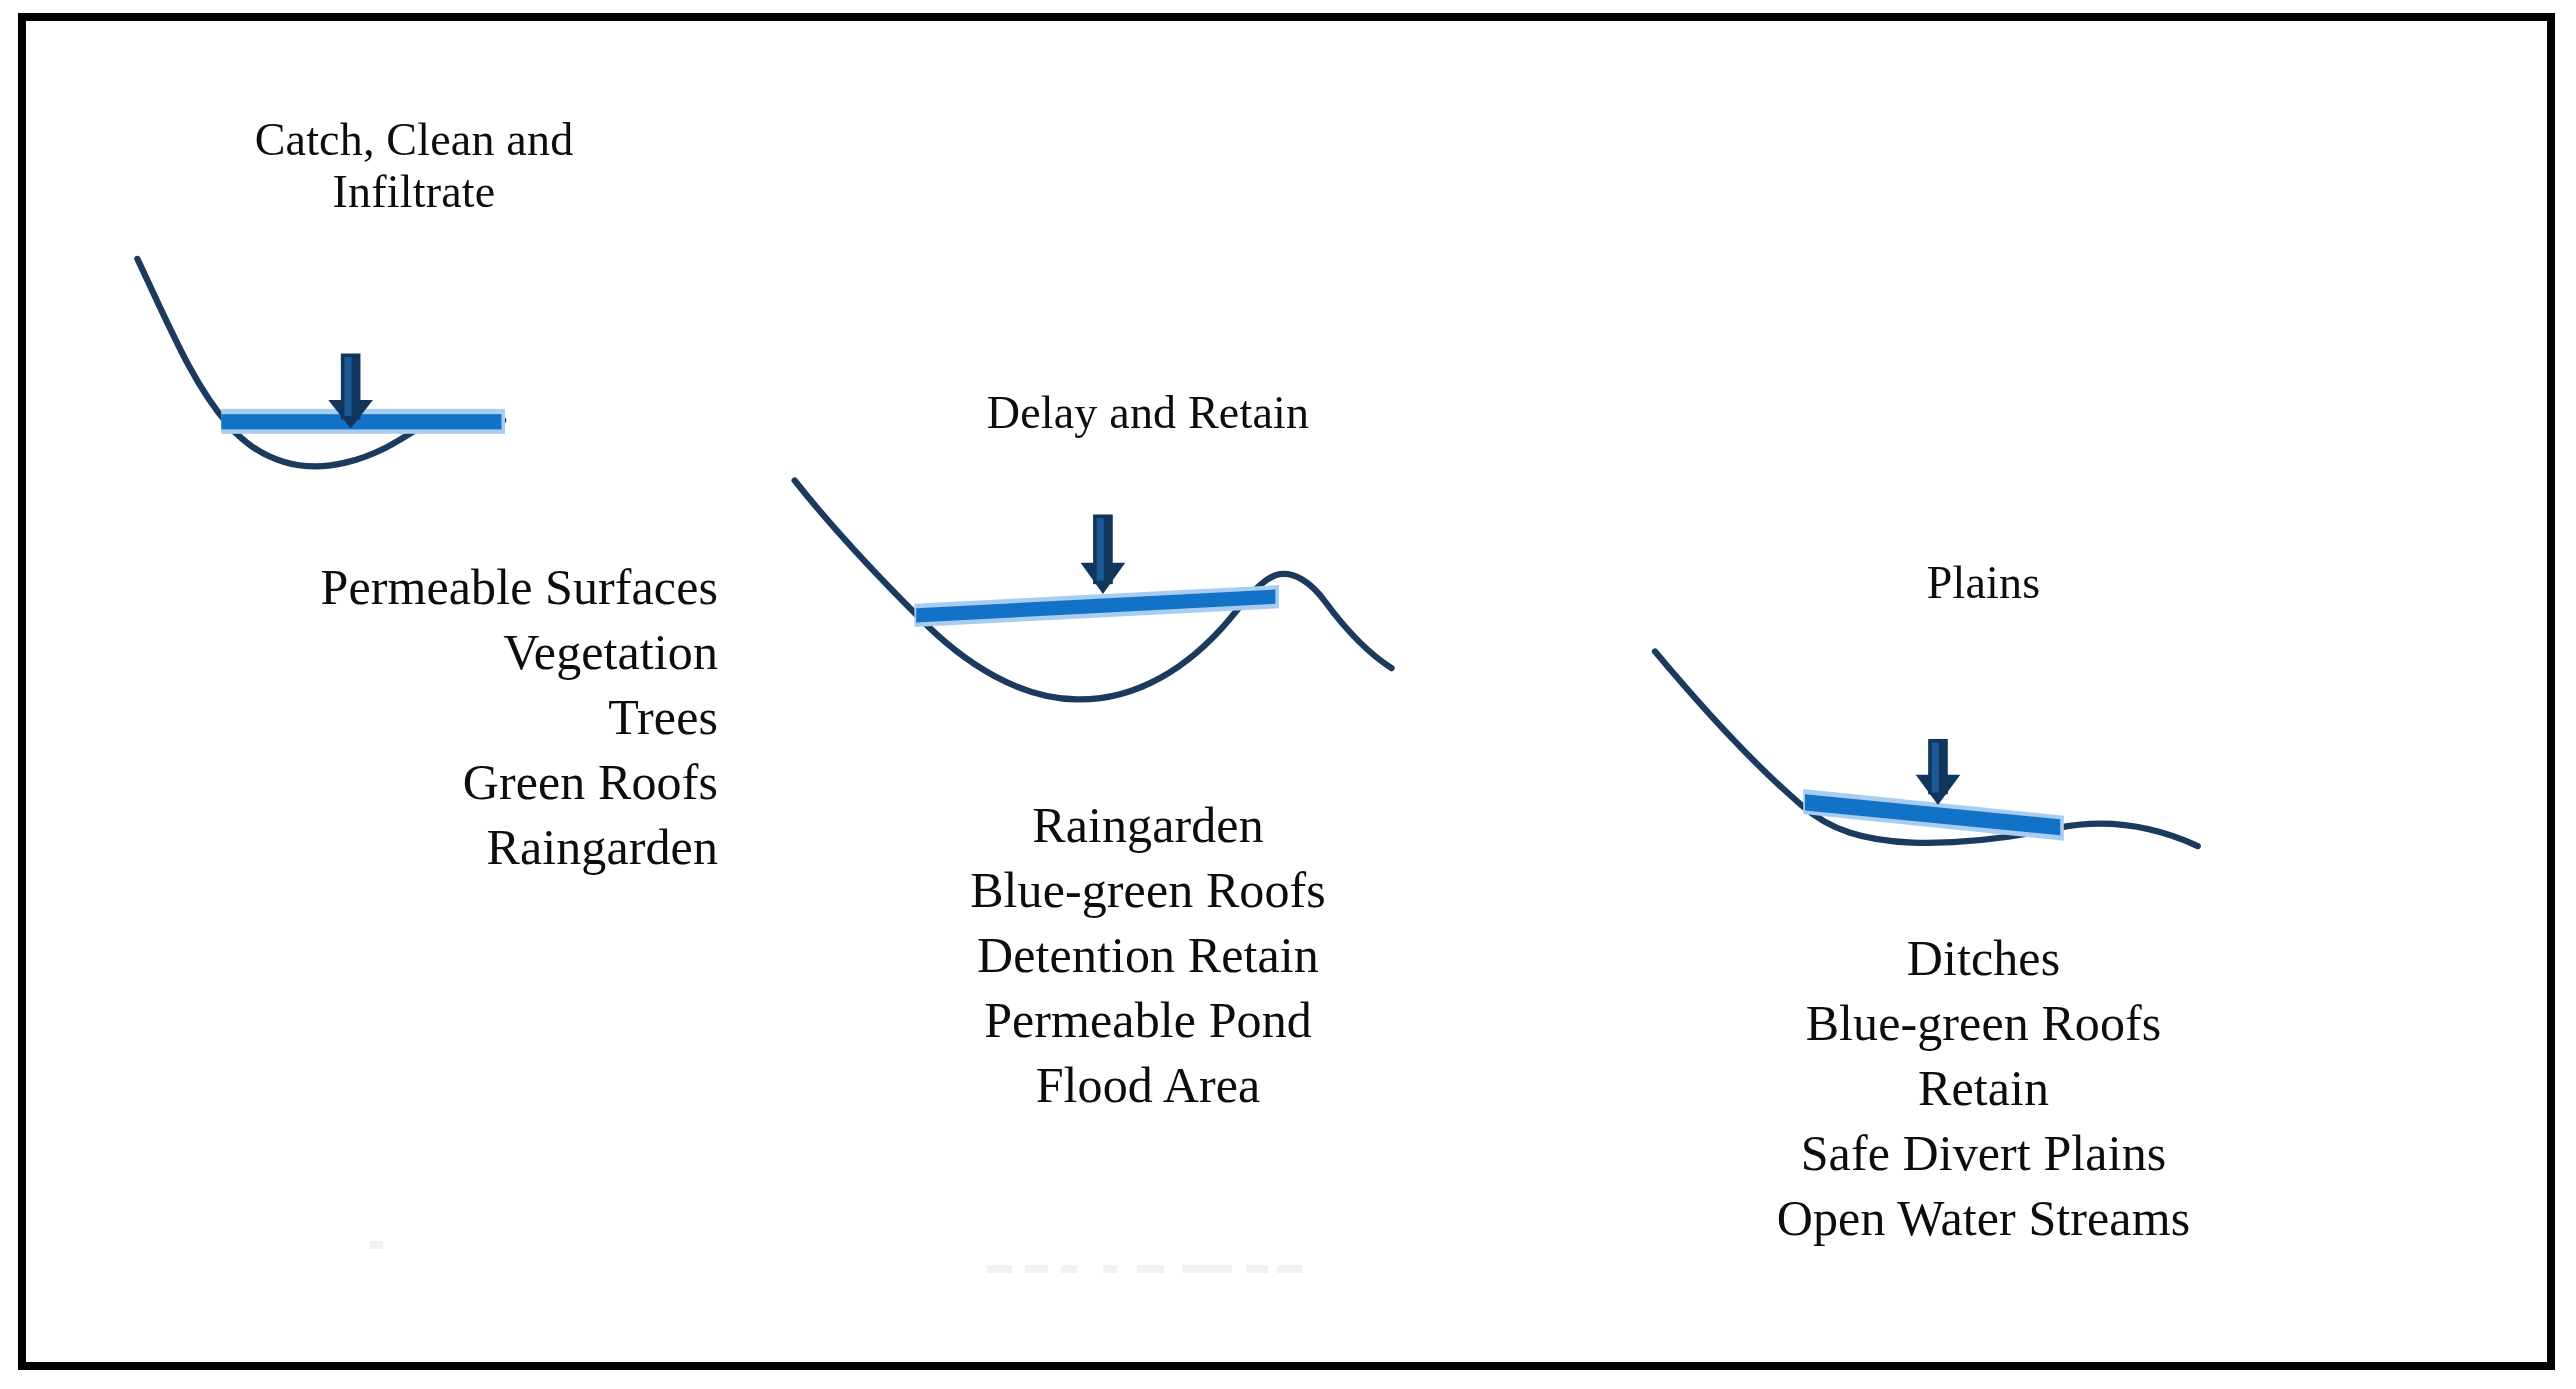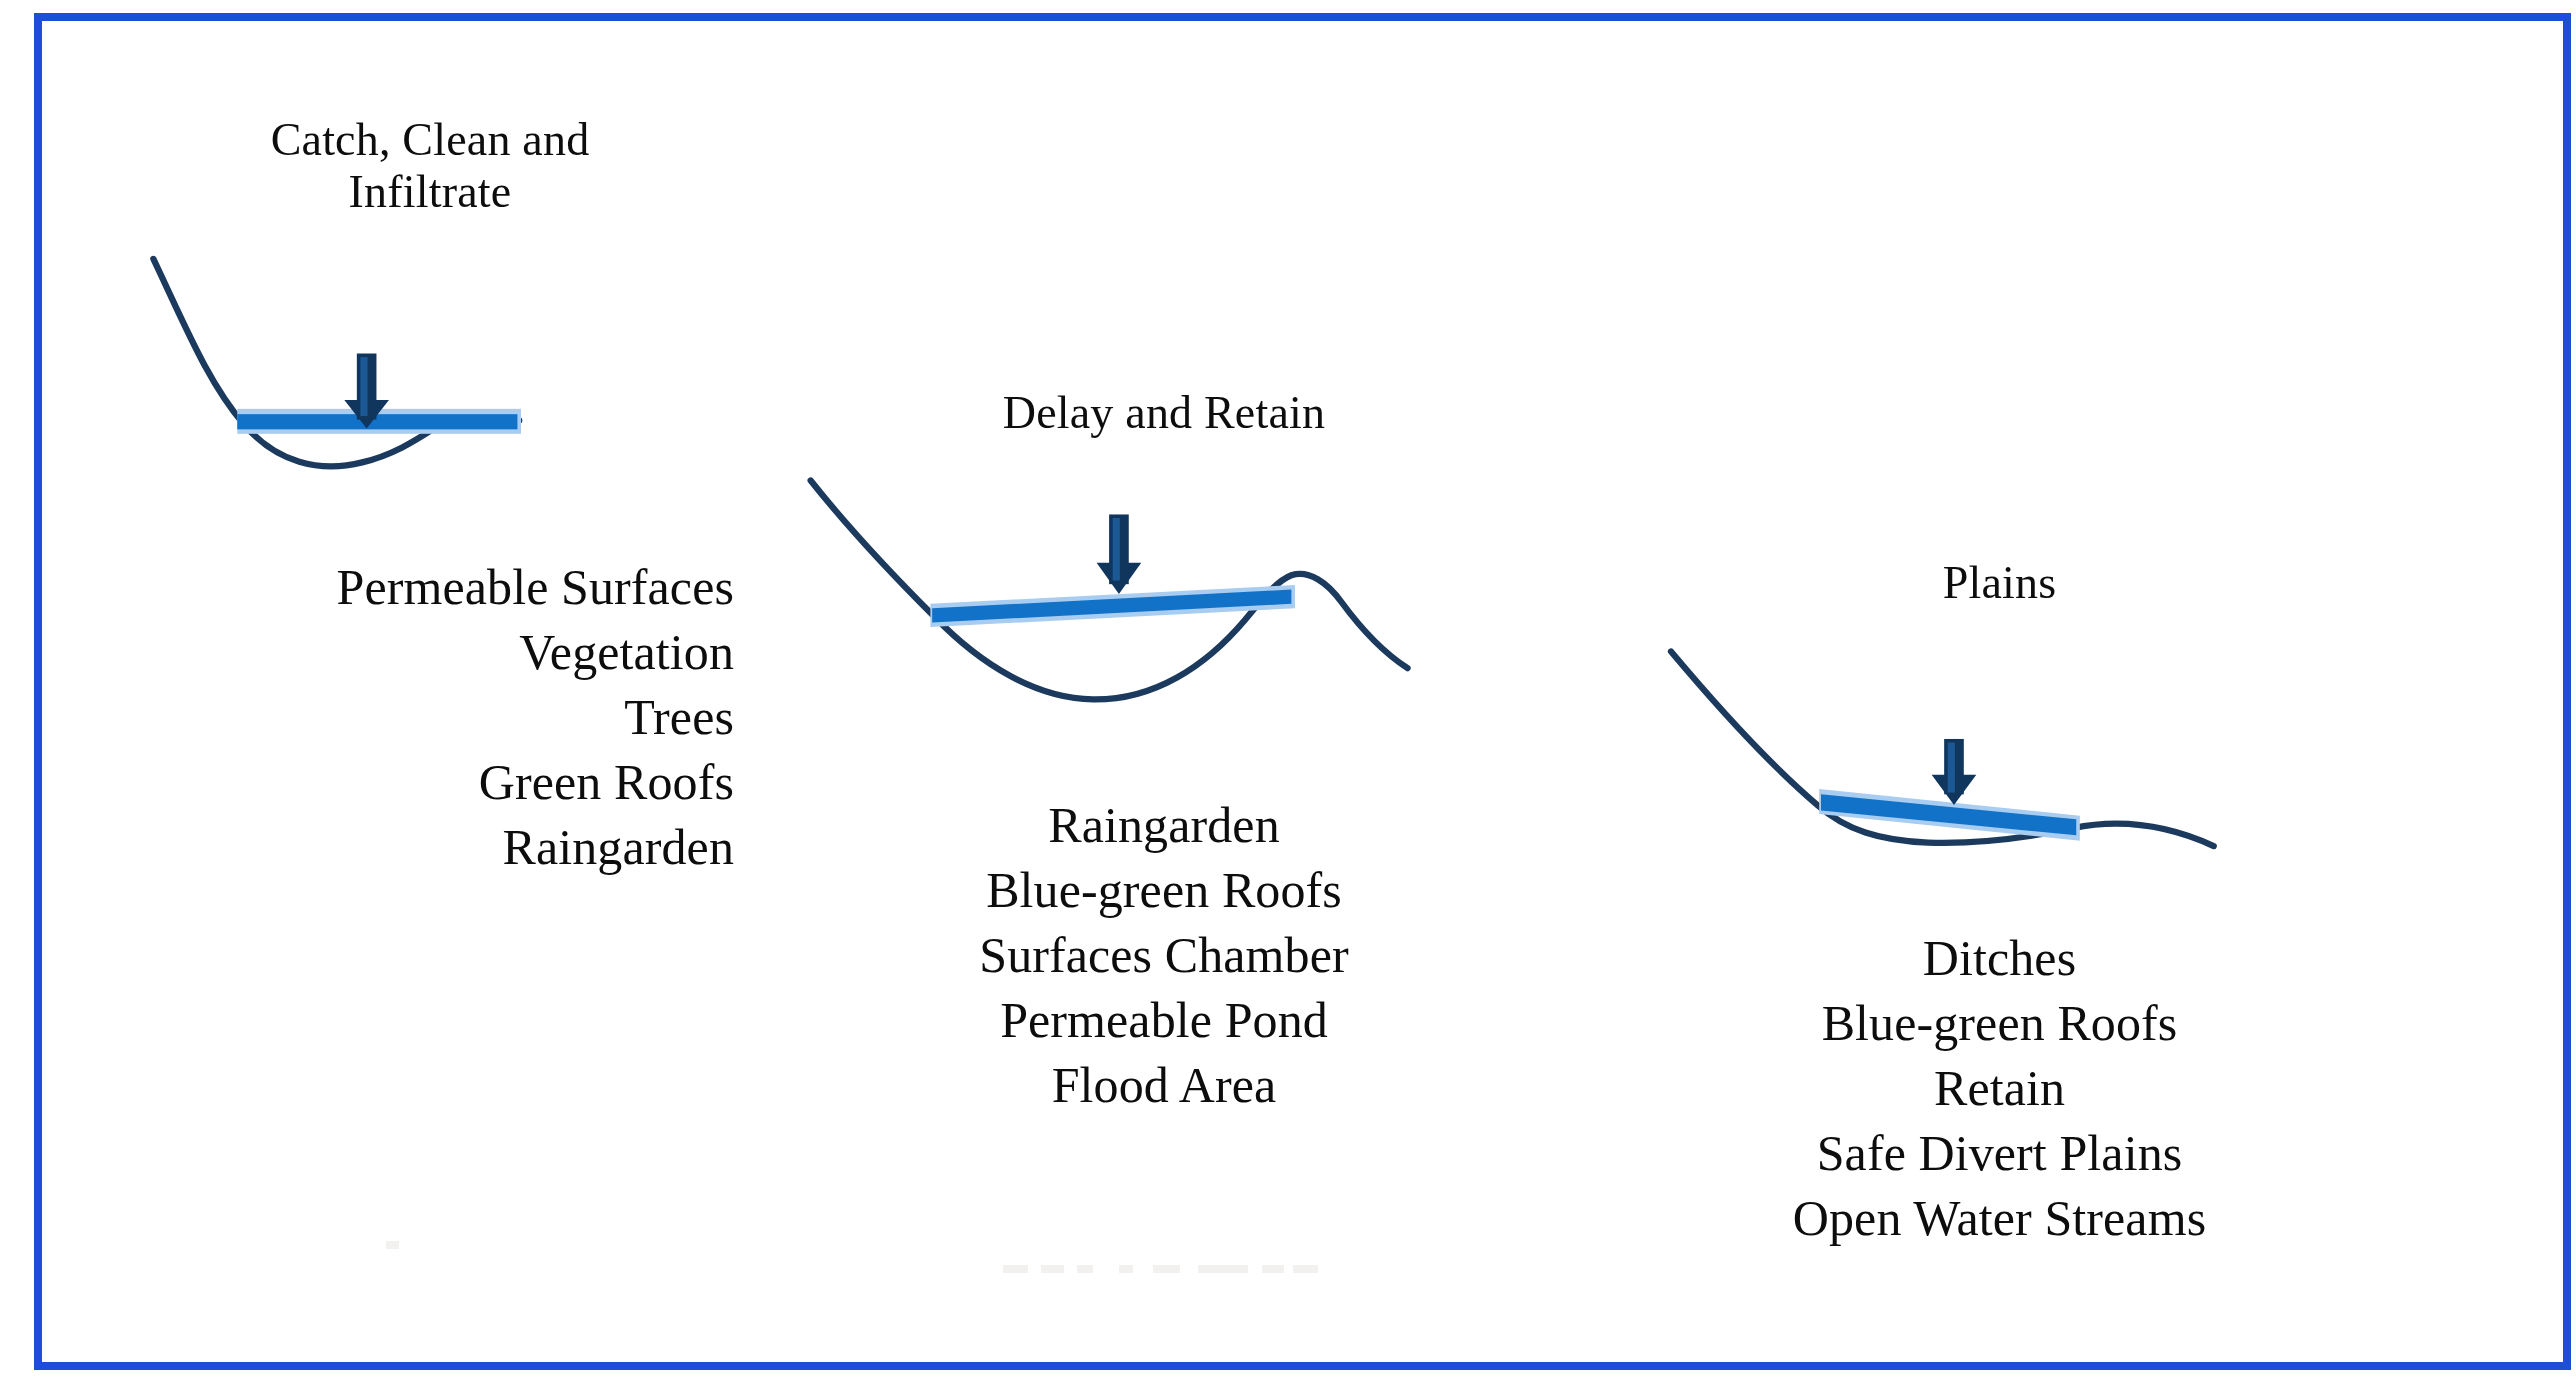--- a/index.html
+++ b/index.html
@@ -14,24 +14,23 @@
     width:2576px;
     height:1389px;
     background:#ffffff;
     overflow:hidden;
   }
   
   #frame{
     position:absolute;
     left:18px; top:12.5px;
     width:2537px; height:1357px;
-    border:8px solid #1d4ed8;
+    border:8px solid #000000;
     box-sizing:border-box;
     background:#ffffff;
-    margin-left:16px;
   }
   .stage{
     position:absolute;
     text-align:center;
   }
   .stage-heading{
     font-size:46px;
     line-height:1.14;
     font-weight:400;
     letter-spacing:0.2px;
@@ -126,21 +125,21 @@
             <rect x="348" y="52" width="22" height="78" fill="#10365e"></rect>
             <path d="M 334 106 L 384 106 L 359 141 Z" fill="#10365e"></path>
             <rect x="352" y="56" width="8" height="70" fill="#1f5f9e" opacity=".85"></rect>
           </g>
         </svg>
       </div>
 
       <div class="stage-list">
         <span class="item">Raingarden</span>
         <span class="item">Blue-green Roofs</span>
-        <span class="item">Surfaces Chamber</span>
+        <span class="item">Detention Retain</span>
         <span class="item">Permeable Pond</span>
         <span class="item">Flood Area</span>
       </div>
     </div>
 
     <div class="stage" id="stage-divert">
 
       <div class="stage-heading">Plains</div>
 
       <div class="figure-wrap">

